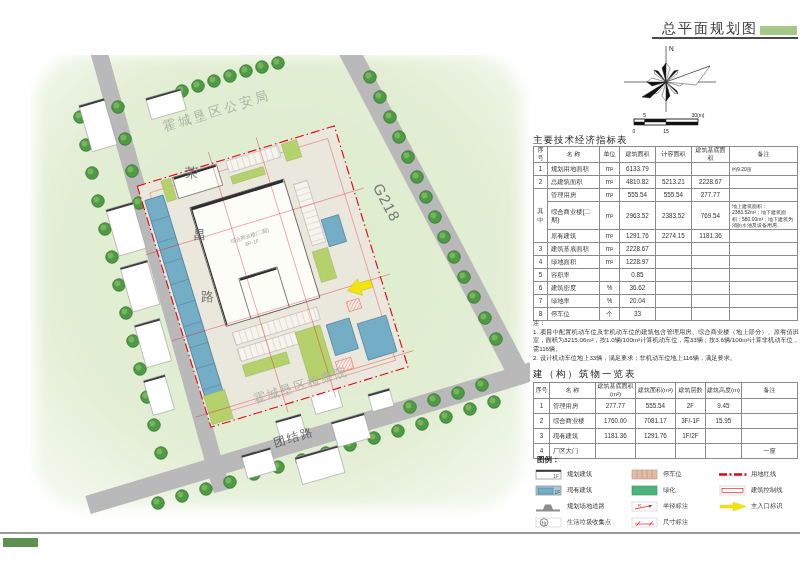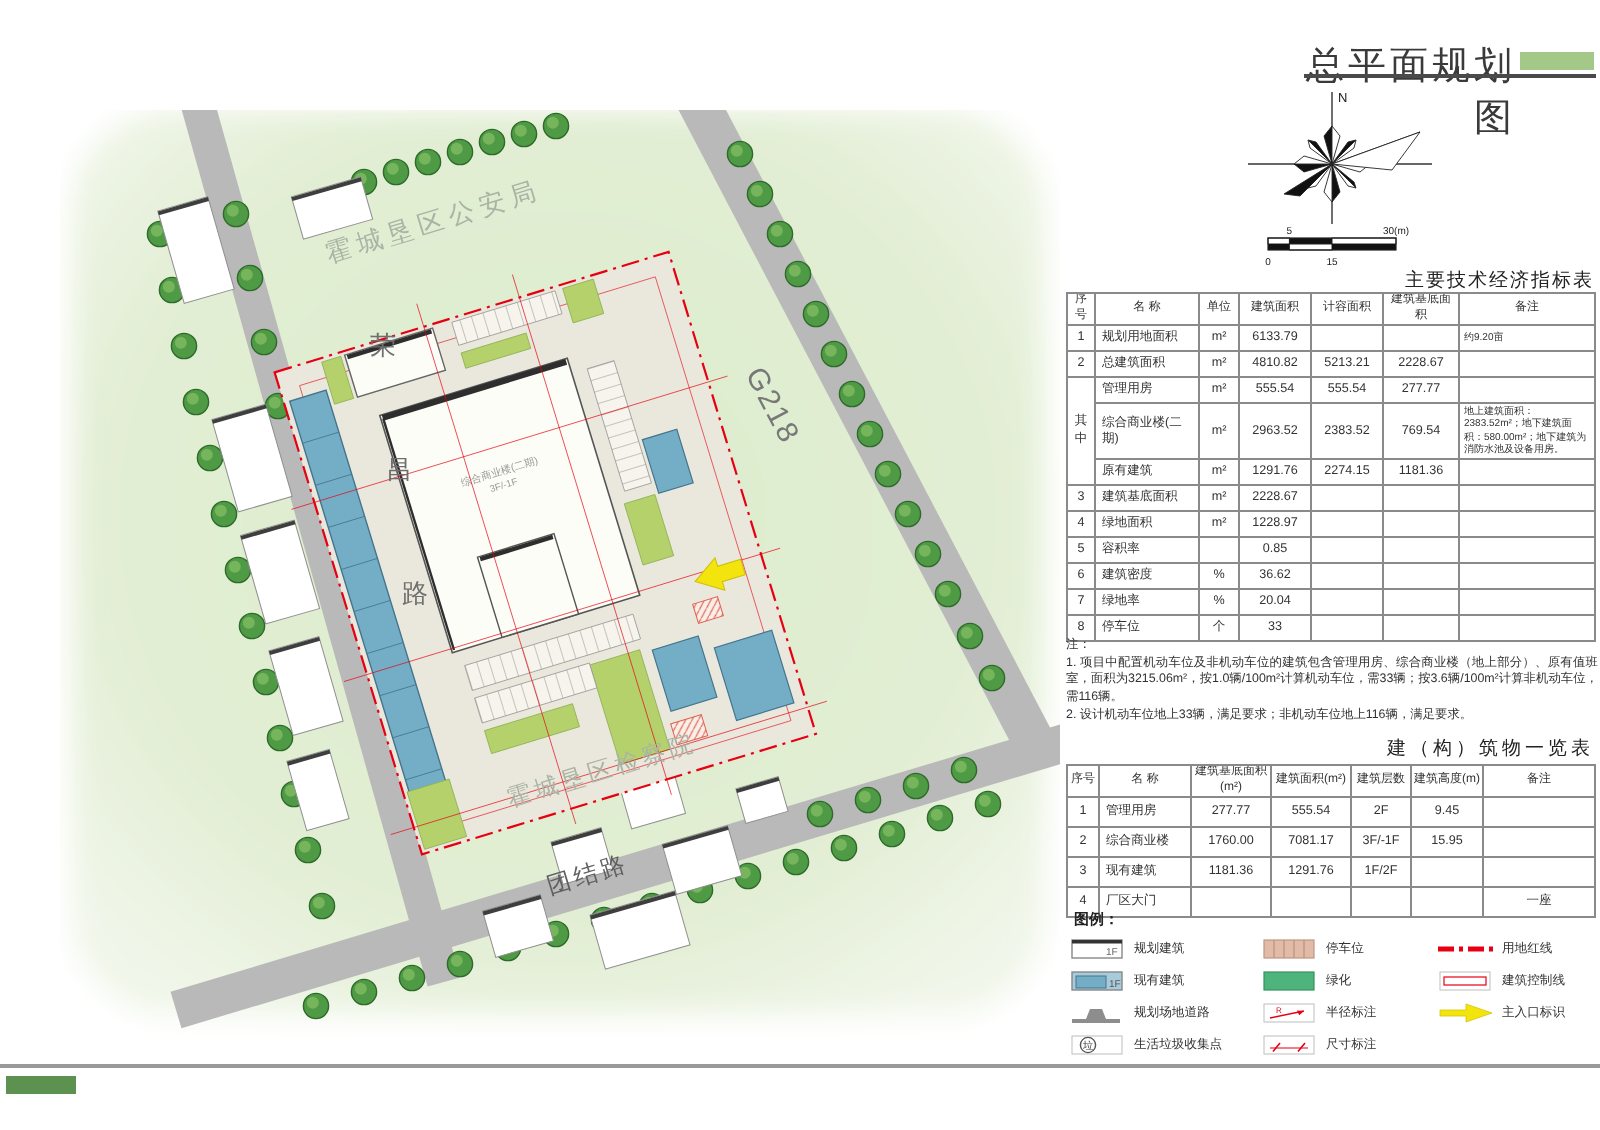--- a/index.html
+++ b/index.html
@@ -2,25 +2,25 @@
 <html><head>
 <meta charset="utf-8">
 <style>
   html,body{margin:0;padding:0;background:#fff;}
   .page{position:relative;width:800px;height:565px;background:#ffffff;overflow:hidden;
         font-family:"Liberation Sans",sans-serif;color:#333;}
   .abs{position:absolute;}
 
   
   .sheet-title{position:absolute;left:640px;top:20px;width:118px;text-align:right;
-     font-size:19px;letter-spacing:2px;color:#3a3a3a;font-weight:500;}
+     font-size:14px;letter-spacing:2px;color:#3a3a3a;font-weight:500;}
   .title-green{position:absolute;left:760px;top:26px;width:37px;height:9px;background:#a4c887;}
   .title-rule{position:absolute;left:652px;top:37px;width:146px;height:2px;background:#4a4a4a;}
 
-  .tbl-caption{position:absolute;left:533px;width:264px;text-align:right;
+  .tbl-caption{position:absolute;left:533px;width:264px;text-align:left;
      font-size:9.5px;letter-spacing:1px;color:#222;}
 
   .dtable{position:absolute;left:533px;width:264px;border-collapse:collapse;table-layout:fixed;
      font-size:6.3px;color:#333;}
   .dtable th,.dtable td{border:1px solid #8a8a8a;padding:0 1px;text-align:center;
      font-weight:normal;overflow:hidden;line-height:1.25;}
   .dtable th{font-size:6px;}
   .dtable td.nm{text-align:left;padding-left:3px;}
   .dtable td.rmk{text-align:left;font-size:5px;line-height:1.25;padding:1px 2px;}
   .dtable td.grp{font-size:6.3px;line-height:1.3;}

